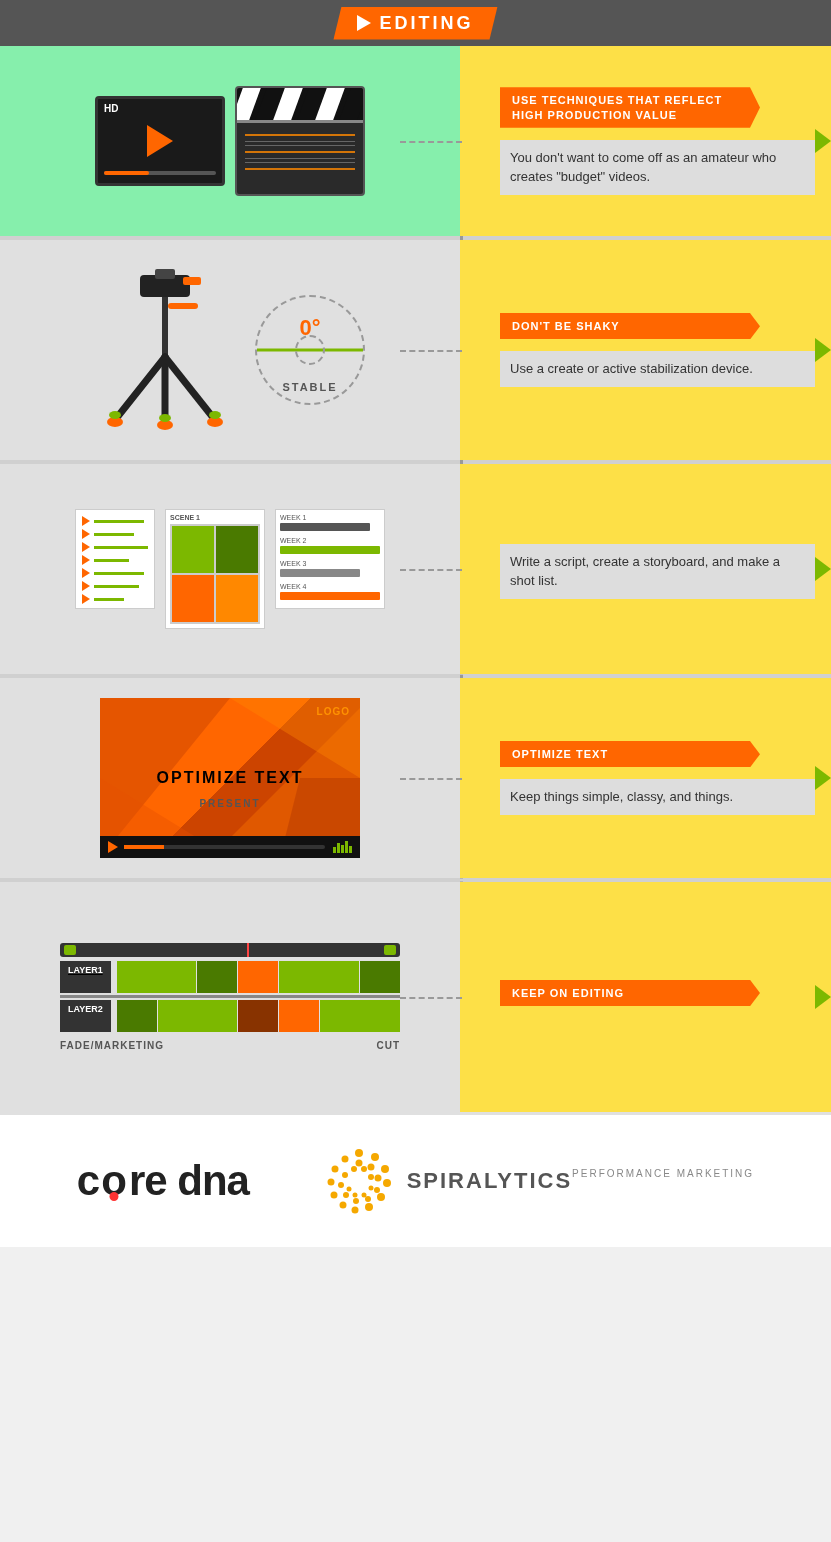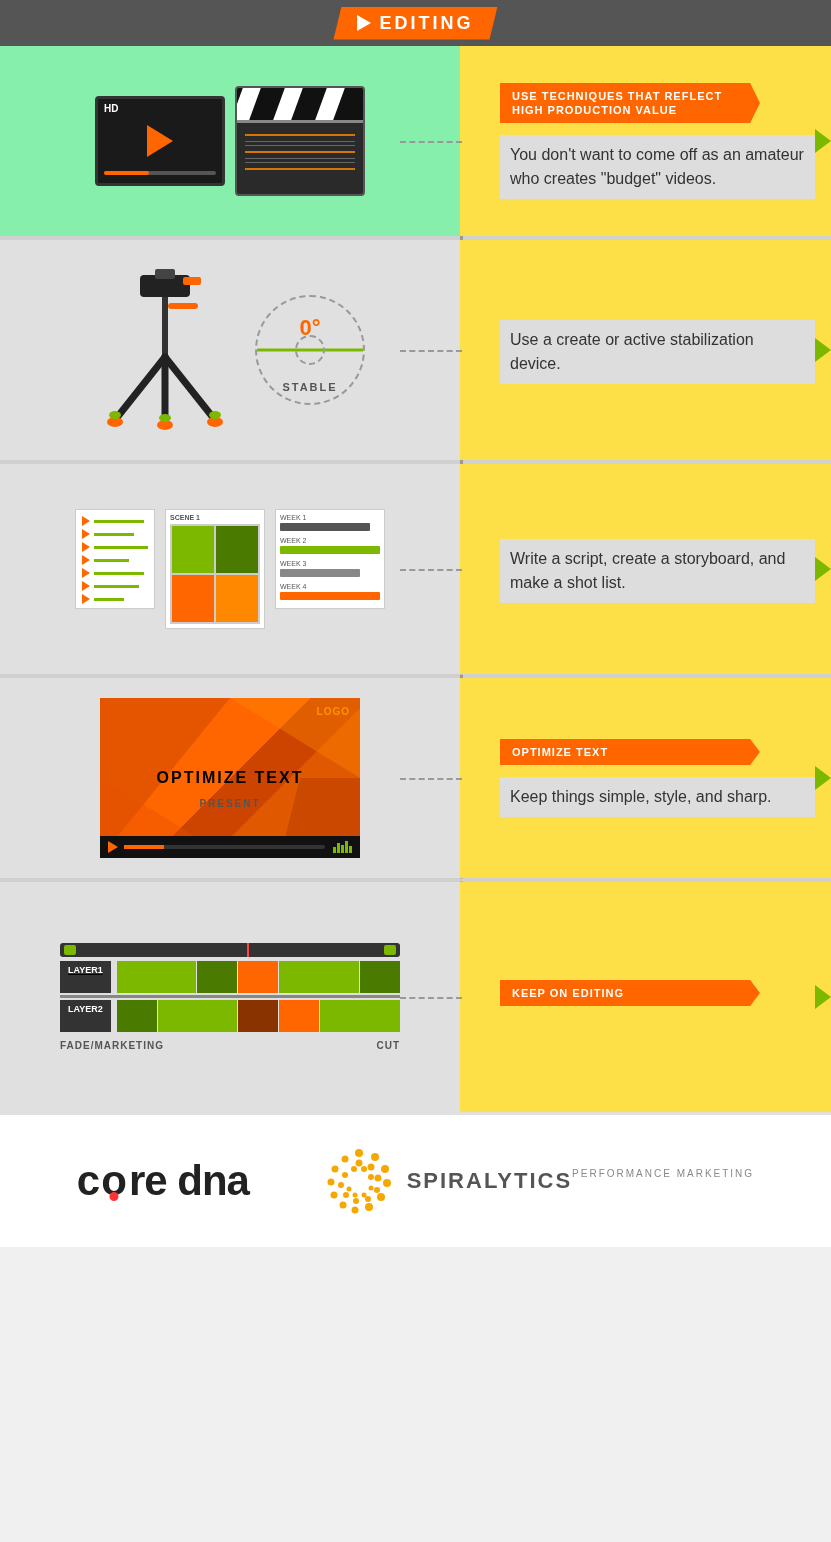--- a/index.html
+++ b/index.html
@@ -102,21 +102,21 @@
       letter-spacing: 1px;
       padding: 6px 12px;
       clip-path: polygon(0% 0%, calc(100% - 10px) 0%, 100% 50%, calc(100% - 10px) 100%, 0% 100%);
       display: inline-block;
       margin-bottom: 8px;
       max-width: 260px;
       line-height: 1.3;
     }
 
     .tip-desc {
-      font-size: 16px;
+      font-size: 13px;
       color: #333;
       line-height: 1.5;
       background: #ddd;
       padding: 8px 10px;
       margin-top: 4px;
     }
 
     
     .green-arrow {
       width: 0;
@@ -617,20 +617,23 @@
         <div class="stability-circle">
           <div class="stability-line"></div>
           <div class="stability-inner"></div>
           <span class="stability-degree">0°</span>
           <span class="stability-label">STABLE</span>
         </div>
       </div>
     </div>
     <div class="connector"></div>
     <div class="section-right section-right-wrapper">
+      <div class="tip-badge">
+        <span>DON'T BE SHAKY</span>
+      </div>
       <div class="tip-desc">
         <span>Use a create or active stabilization device.</span>
       </div>
       <div class="green-arrow"></div>
     </div>
   </div>
 
   <div class="sep"></div>
 
   <div class="section section-3" style="min-height:210px;">
@@ -736,21 +739,21 @@
           </div>
         </div>
       </div>
     </div>
     <div class="connector"></div>
     <div class="section-right section-right-wrapper">
       <div class="tip-badge">
         <span>OPTIMIZE TEXT</span>
       </div>
       <div class="tip-desc">
-        <span>Keep things simple, style, and sharp.</span>
+        <span>Keep things simple, classy, and things.</span>
       </div>
       <div class="green-arrow"></div>
     </div>
   </div>
 
   <div class="sep"></div>
 
   <div class="section section-5" style="min-height:230px;">
     <div class="section-left">
       <div class="editing-container">

